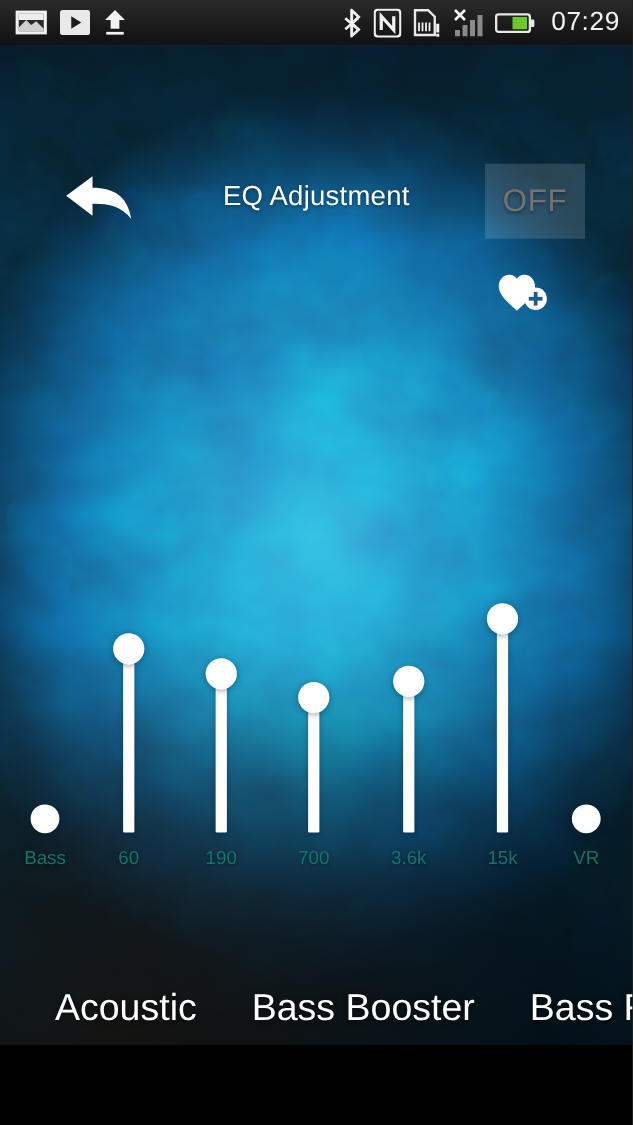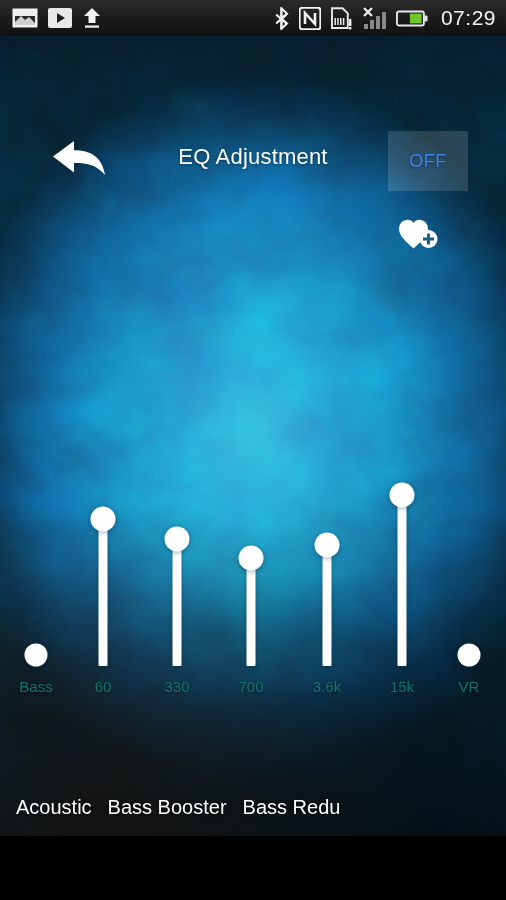--- a/index.html
+++ b/index.html
@@ -67,21 +67,21 @@
     letter-spacing:.2px;
     text-shadow:0 1px 3px rgba(0,0,0,.45);
   }
   .off-btn{
     position:absolute; left:388px; top:95px; width:80px; height:60px;
     background:rgba(255,255,255,0.14);
     display:flex; align-items:center; justify-content:center;
     cursor:pointer;
   }
   .off-btn span{
-    color:#3b82f6; font-size:18px; letter-spacing:.5px;
+    color:#737373; font-size:25px; letter-spacing:.5px;
     text-shadow:0 1px 3px rgba(0,0,0,.4);
   }
 
   
   .fav-btn{
     position:absolute; left:397px; top:212px; width:48px; height:44px;
     z-index:20; cursor:pointer;
   }
 
   
@@ -112,21 +112,21 @@
   .presets{
     position:absolute; left:0; top:772px; width:506px; height:70px;
     display:flex; align-items:center; z-index:18;
     overflow:hidden;
   }
   .preset{
     color:#ffffff; white-space:nowrap; cursor:pointer;
     text-shadow:0 1px 4px rgba(0,0,0,.55);
   }
   .preset.active{ font-size:35px; margin-left:36px; font-weight:400; }
-  .preset.dim{ font-size:20px; margin-left:16px; }
+  .preset.dim{ font-size:30px; margin-left:44px; }
 </style>
 </head>
 <body>
 
 <div id="app">
 
   <div class="wallpaper">
     <svg class="marble" viewBox="0 0 506 900" preserveAspectRatio="none">
       <defs>
         <filter id="liq1" x="-20%" y="-20%" width="140%" height="140%">
@@ -236,21 +236,21 @@
           <div class="band-label">Bass</div>
         </div>
         <div class="band" style="left: 83px;">
           <div class="track" style="top: 79px; height: 147px;"></div>
           <div class="knob" style="top: 79px;"></div>
           <div class="band-label">60</div>
         </div>
         <div class="band" style="left: 157px;">
           <div class="track" style="top: 99px; height: 127px;"></div>
           <div class="knob" style="top: 99px;"></div>
-          <div class="band-label">330</div>
+          <div class="band-label">190</div>
         </div>
         <div class="band" style="left: 231px;">
           <div class="track" style="top: 118px; height: 108px;"></div>
           <div class="knob" style="top: 118px;"></div>
           <div class="band-label">700</div>
         </div>
         <div class="band" style="left: 307px;">
           <div class="track" style="top: 105px; height: 121px;"></div>
           <div class="knob" style="top: 105px;"></div>
           <div class="band-label">3.6k</div>

